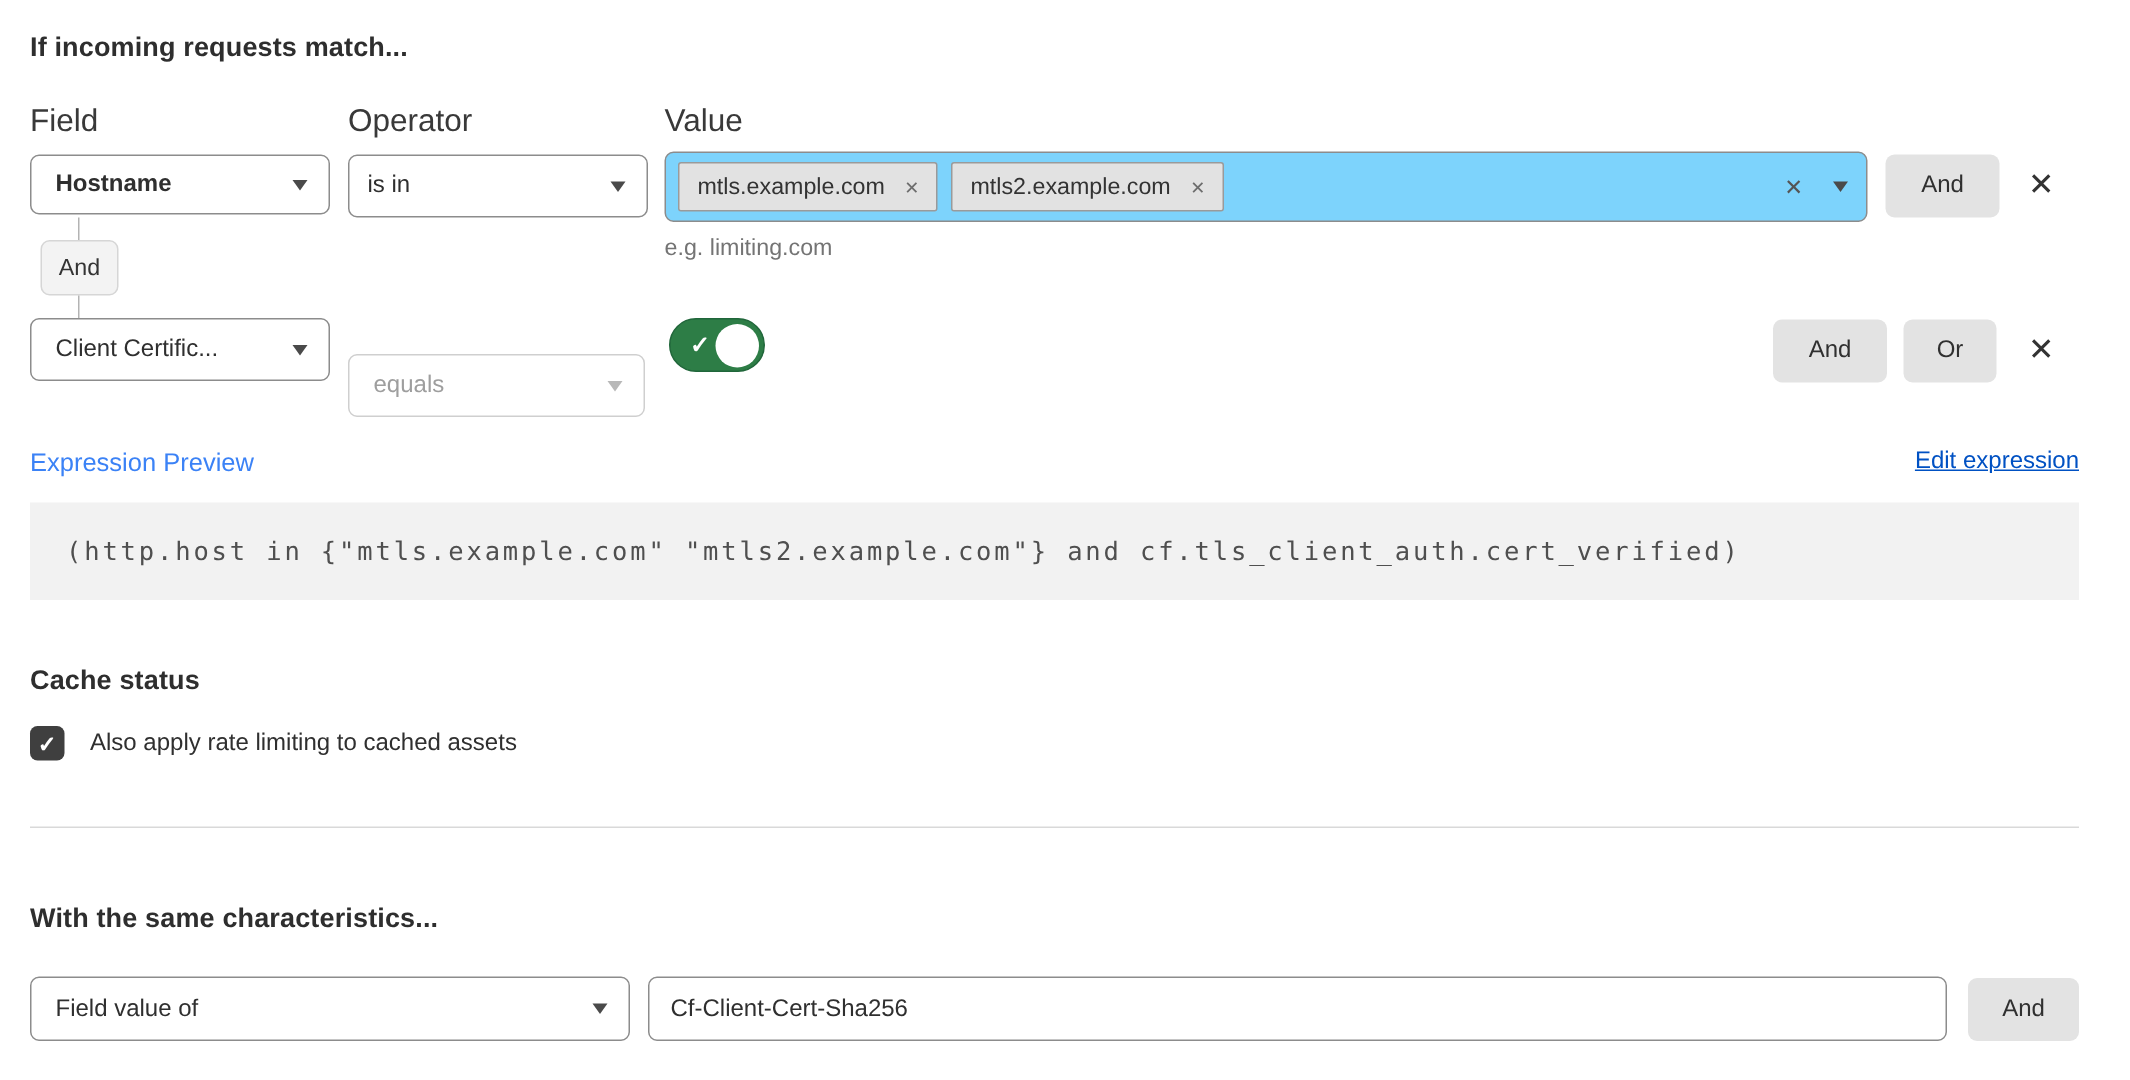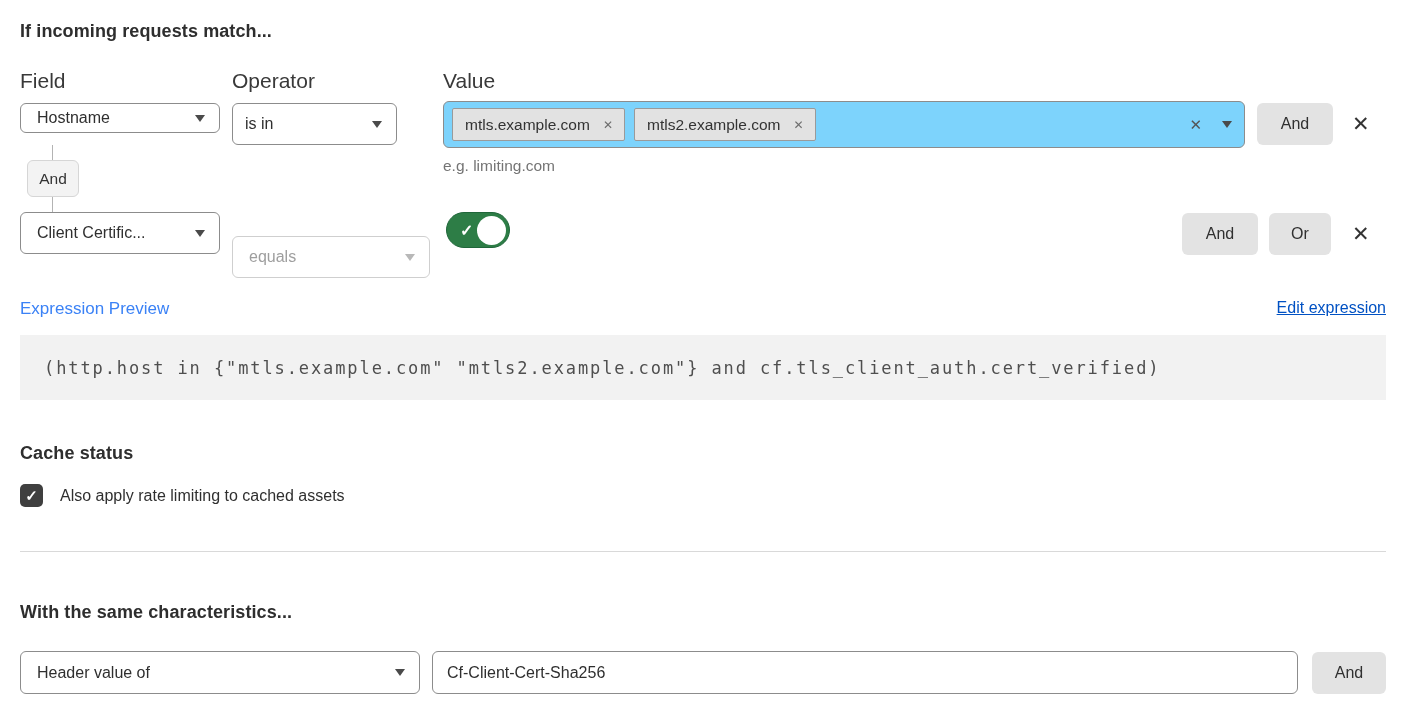--- a/index.html
+++ b/index.html
@@ -90,26 +90,26 @@
 <body>
 
 <div class="stage">
 
   <div class="abs h-bold" style="left:20px; top:21px;">If incoming requests match...</div>
 
   <div class="abs col-label" style="left:20px; top:69px;">Field</div>
   <div class="abs col-label" style="left:232px; top:69px;">Operator</div>
   <div class="abs col-label" style="left:443px; top:69px;">Value</div>
 
-  <div class="abs select" style="left:20px; top:103px; width:200px; height:30px;">
+  <div class="abs select" style="left:20px; top:103px; width:200px; height:40px;font-weight:bold;">
     <span>Hostname</span>
     <span class="chev"></span>
   </div>
 
-  <div class="abs select" style="left:232px; top:103px; width:165px; height:42px;padding-left:12px;">
+  <div class="abs select" style="left:232px; top:103px; width:200px; height:42px;padding-left:12px;">
     <span>is in</span>
     <span class="chev"></span>
   </div>
 
   <div class="abs valuebox" style="left:443px; top:101px; width:802px; height:47px;">
     <div class="chips">
       <span class="chip">
         <span>mtls.example.com</span>
         <span class="x">✕</span>
       </span>
@@ -163,21 +163,21 @@
   <div class="abs checkbox" style="left:20px; top:484px;">
     <span class="check">✓</span>
   </div>
   <div class="abs cb-label" style="left:60px; top:487px;">Also apply rate limiting to cached assets</div>
 
   <div class="abs divider" style="left:20px; top:551px; width:1366px;"></div>
 
   <div class="abs h-bold" style="left:20px; top:602px;">With the same characteristics...</div>
 
   <div class="abs select" style="left:20px; top:651px; width:400px; height:43px;">
-    <span>Header value of</span>
+    <span>Field value of</span>
     <span class="chev"></span>
   </div>
 
   <input class="abs text-input" style="left: 432px; top: 651px; width: 866px; height: 43px;" value="Cf-Client-Cert-Sha256">
 
   <button class="abs btn" style="left:1312px; top:652px; width:74px; height:42px;">And</button>
 
 </div>
 
 </body></html>

